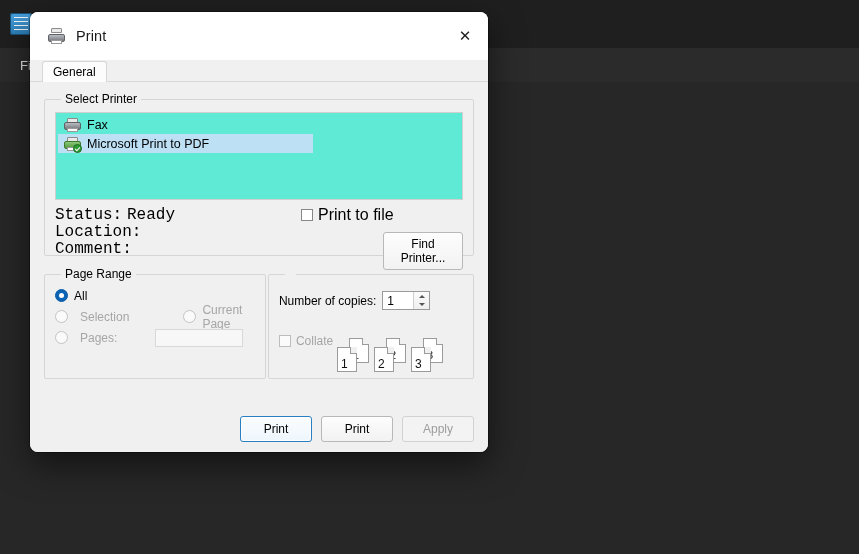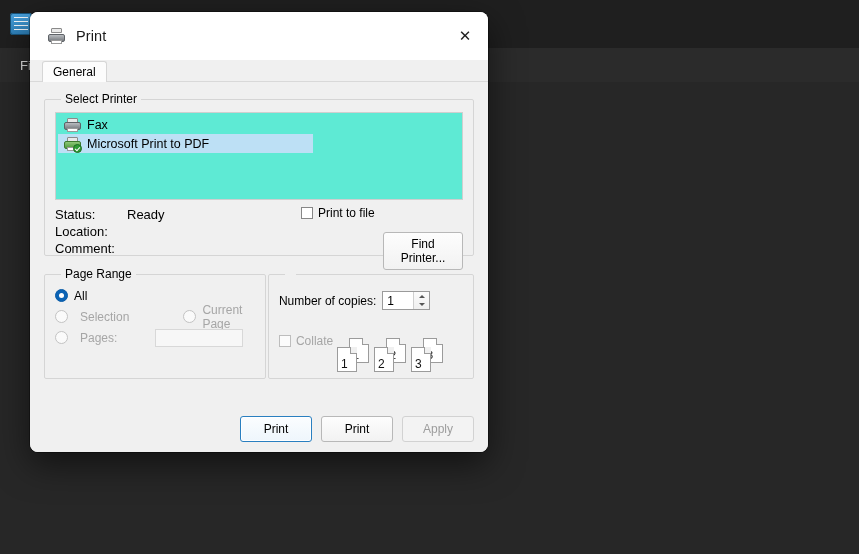--- a/index.html
+++ b/index.html
@@ -189,29 +189,29 @@
     border: solid #fff;
     border-width: 0 1.4px 1.4px 0;
     transform: rotate(42deg);
   }
 
   #printer-status-rows {
     margin-top: 6px;
     position: relative;
     height: 54px;
   }
-  .status-row { display: flex; height: 17px; align-items: center; font-size: 13px; }
+  .status-row { display: flex; height: 17px; align-items: center; font-size: 16px; font-family: Liberation Mono, monospace; }
   .status-label { width: 72px; }
   .status-value { color: #000; }
 
   #print-to-file-wrap {
     position: absolute;
     left: 246px; top: 0;
     display: flex; align-items: center; gap: 5px;
-    font-size: 12px;
+    font-size: 16px;
   }
   .checkbox {
     width: 12px; height: 12px;
     border: 1px solid #878787;
     background: #fff;
     box-sizing: border-box;
     flex: none;
   }
   .checkbox.disabled { border-color: #bdbdbd; background: #fbfbfb; }
 

